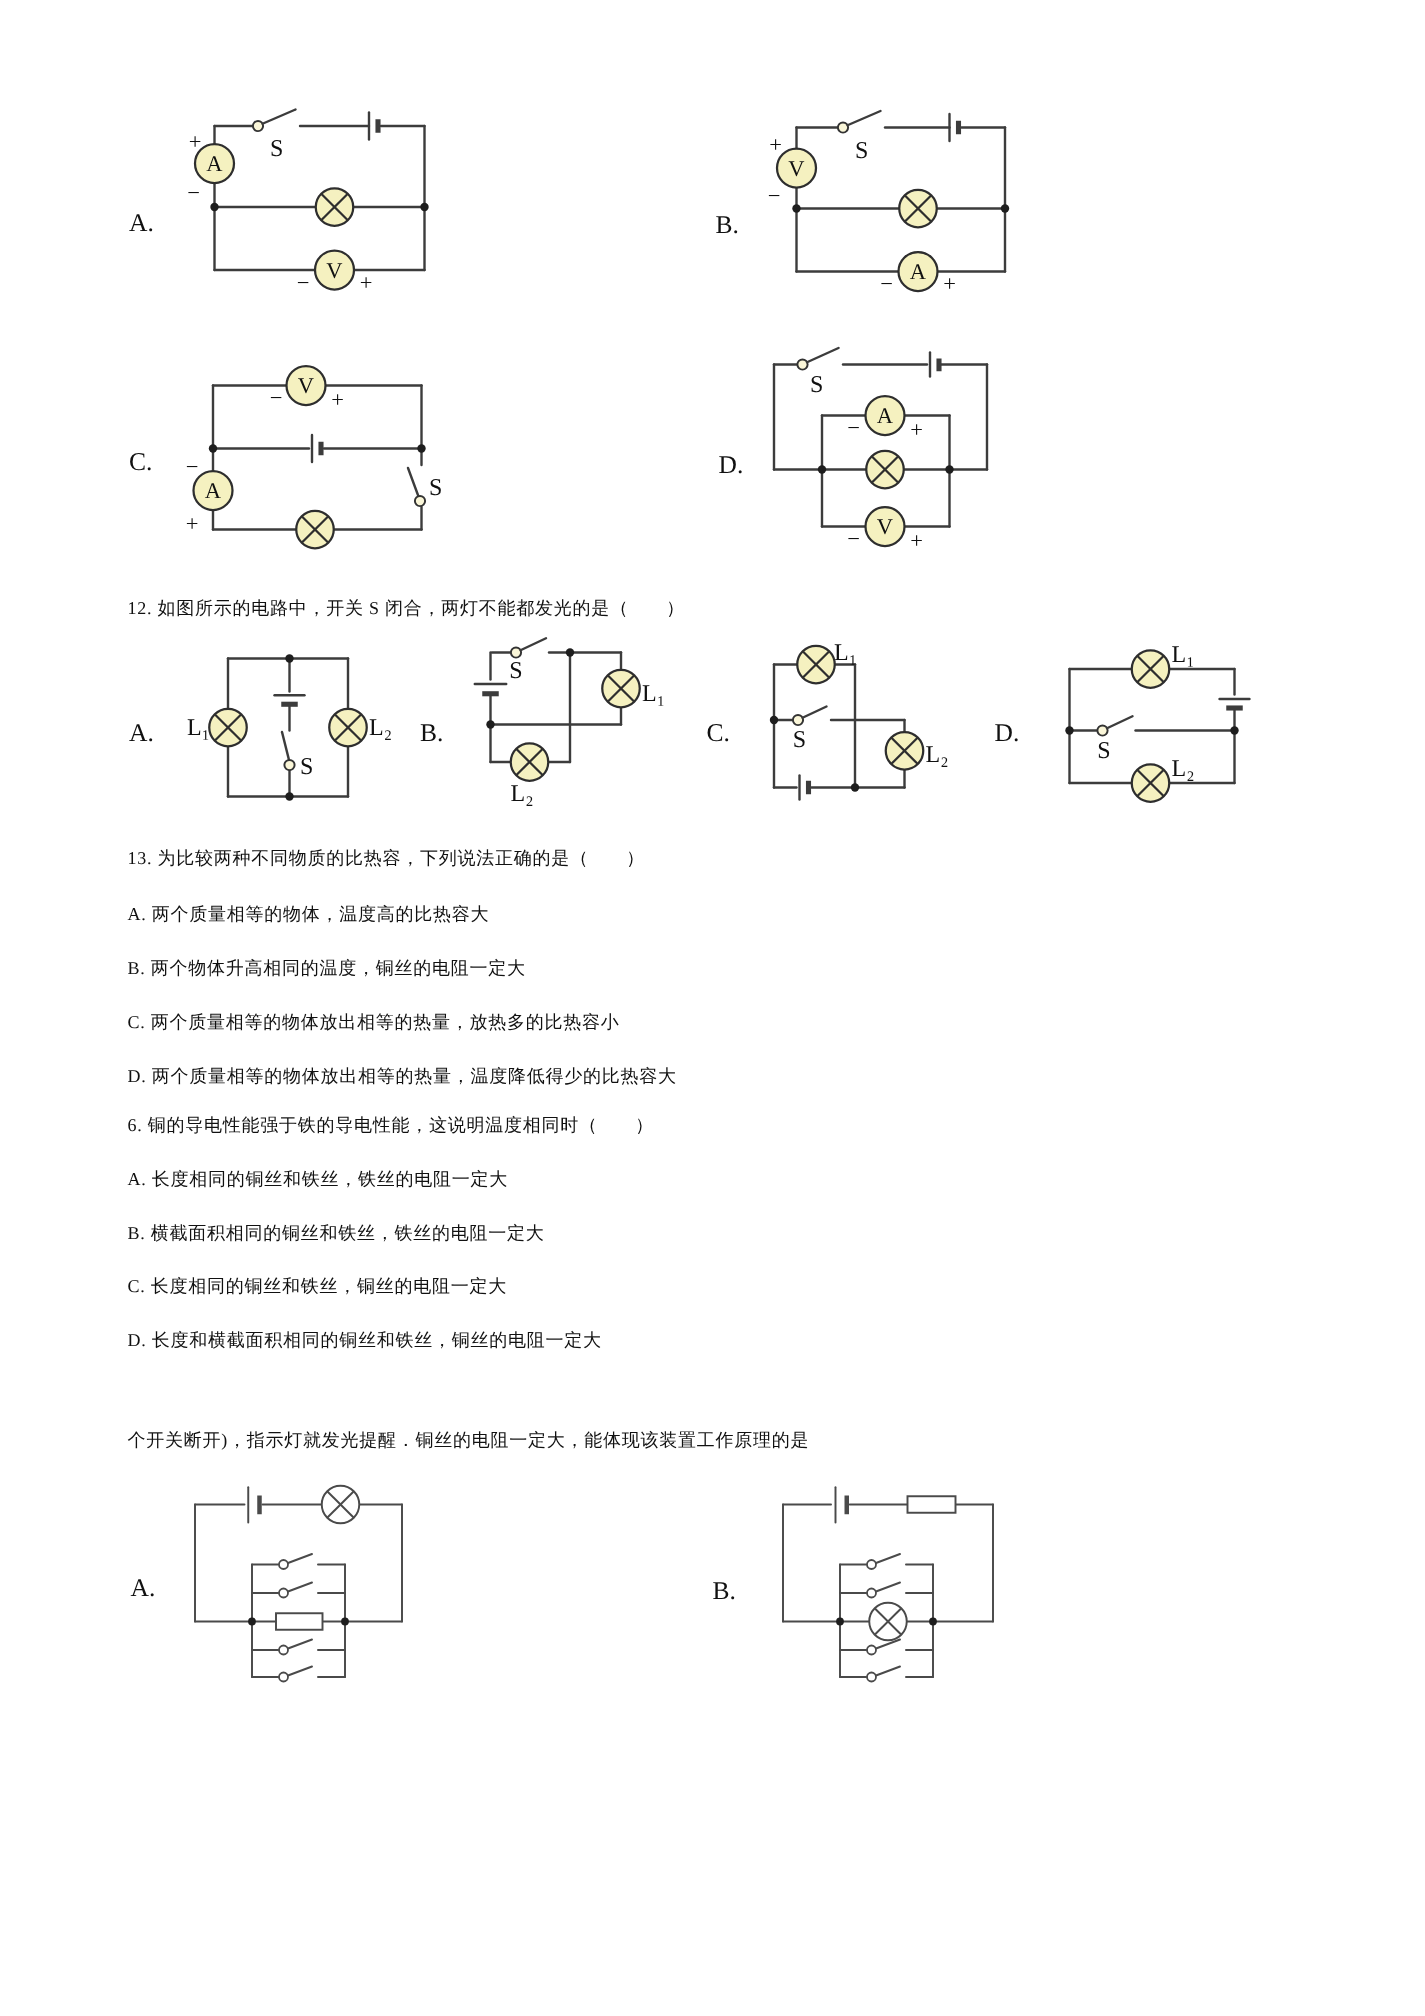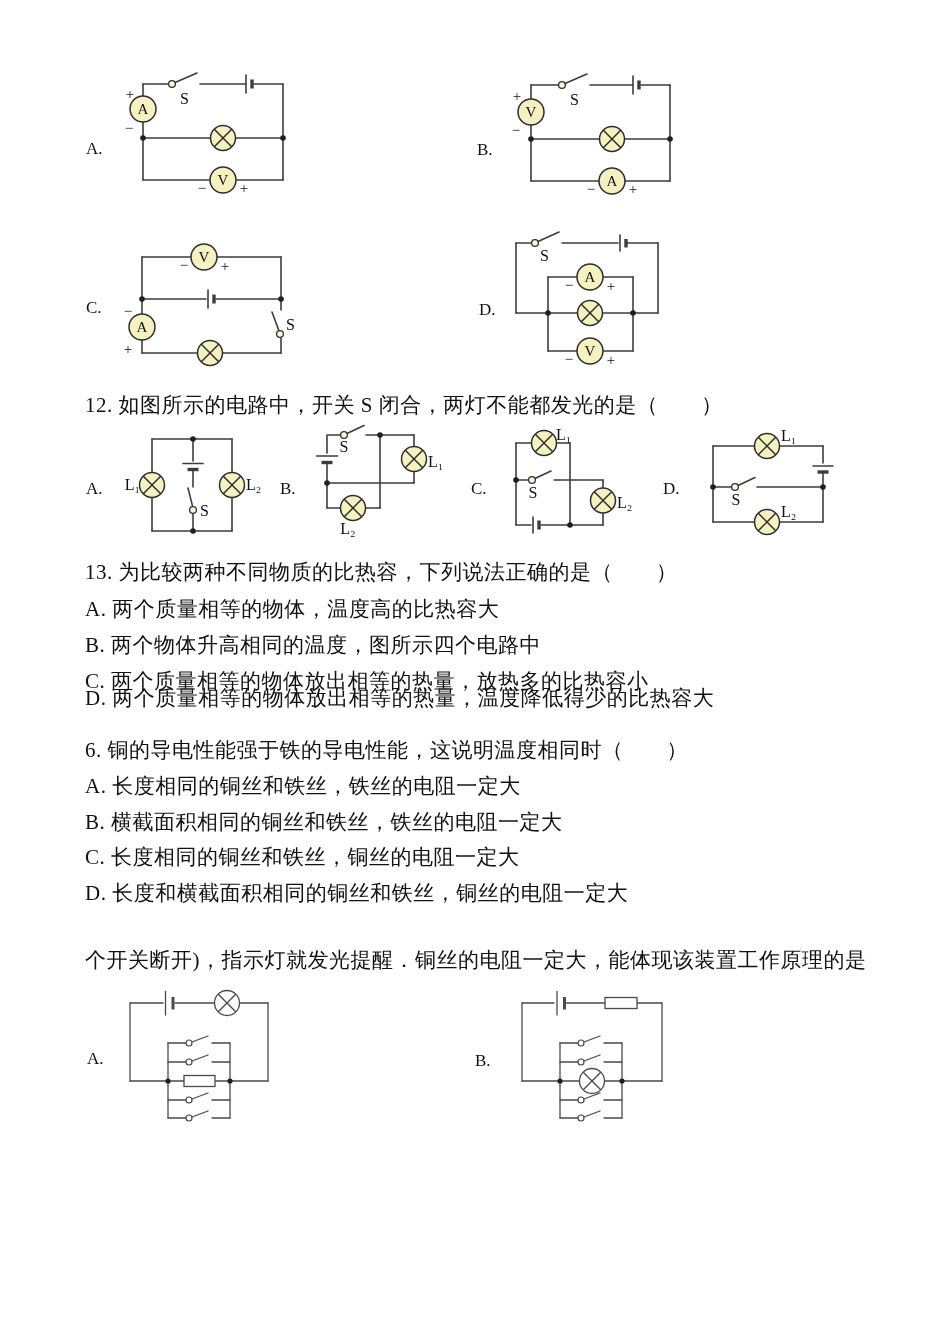--- a/index.html
+++ b/index.html
@@ -1,18 +1,18 @@
 <!DOCTYPE html>
 <html><head>
 <meta charset="utf-8">
 <style>
   html,body{margin:0;padding:0;background:#888;}
   .page{position:relative;width:950px;height:1344px;background:#ffffff;margin:0 auto;overflow:hidden;
         font-family:"Liberation Serif","DejaVu Serif",serif;color:#111;}
-  .line{position:absolute;left:85px;font-size:21px;line-height:20px;letter-spacing:.5px;white-space:pre;}
+  .line{position:absolute;left:85px;font-size:12px;line-height:20px;letter-spacing:.5px;white-space:pre;}
   .opt{position:absolute;font-size:17px;}
   svg.circ{position:absolute;overflow:visible;}
   .w{stroke:#3c3c3c;stroke-width:1.6;fill:none;stroke-linecap:round;}
   .t{stroke:#3c3c3c;stroke-width:3.4;fill:none;stroke-linecap:butt;}
   .wq{stroke:#4a4a4a;stroke-width:1.3;fill:none;stroke-linecap:round;}
   .tq{stroke:#4a4a4a;stroke-width:3;fill:none;stroke-linecap:butt;}
   .dot{fill:#1e1e1e;}
   .hg{fill:#faf6d8;stroke:#333;stroke-width:1.3;}
   .hgw{fill:#ffffff;stroke:#4a4a4a;stroke-width:1.2;}
   .res{fill:#ffffff;stroke:#4a4a4a;stroke-width:1.3;}
@@ -325,23 +325,23 @@
     </g>
     <text class="lb" x="736" y="505" text-anchor="middle">S</text>
     <use href="#lamp" x="767" y="522"></use>
     <text class="lb" x="781" y="517">L₂</text>
     <circle class="dot" cx="713" cy="487" r="2.8"></circle>
     <circle class="dot" cx="823" cy="487" r="2.8"></circle>
   </svg>
 
   <div class="line" style="top:562px">13. 为比较两种不同物质的比热容，下列说法正确的是（　　）</div>
   <div class="line" style="top:599px">A. 两个质量相等的物体，温度高的比热容大</div>
-  <div class="line" style="top:635px">B. 两个物体升高相同的温度，图所示四个电路中</div>
+  <div class="line" style="top:635px">B. 两个物体升高相同的温度，铜丝的电阻一定大</div>
   <div class="line" style="top:671px">C. 两个质量相等的物体放出相等的热量，放热多的比热容小</div>
-  <div class="line" style="top:688px">D. 两个质量相等的物体放出相等的热量，温度降低得少的比热容大</div>
+  <div class="line" style="top:707px">D. 两个质量相等的物体放出相等的热量，温度降低得少的比热容大</div>
 
   <div class="line" style="top:740px">6. 铜的导电性能强于铁的导电性能，这说明温度相同时（　　）</div>
   <div class="line" style="top:776px">A. 长度相同的铜丝和铁丝，铁丝的电阻一定大</div>
   <div class="line" style="top:812px">B. 横截面积相同的铜丝和铁丝，铁丝的电阻一定大</div>
   <div class="line" style="top:847px">C. 长度相同的铜丝和铁丝，铜丝的电阻一定大</div>
   <div class="line" style="top:883px">D. 长度和横截面积相同的铜丝和铁丝，铜丝的电阻一定大</div>
 
   <div class="line" style="top:950px">个开关断开)，指示灯就发光提醒．铜丝的电阻一定大，能体现该装置工作原理的是</div>
 
   <div class="opt" style="left:87px;top:1049px">A.</div>

